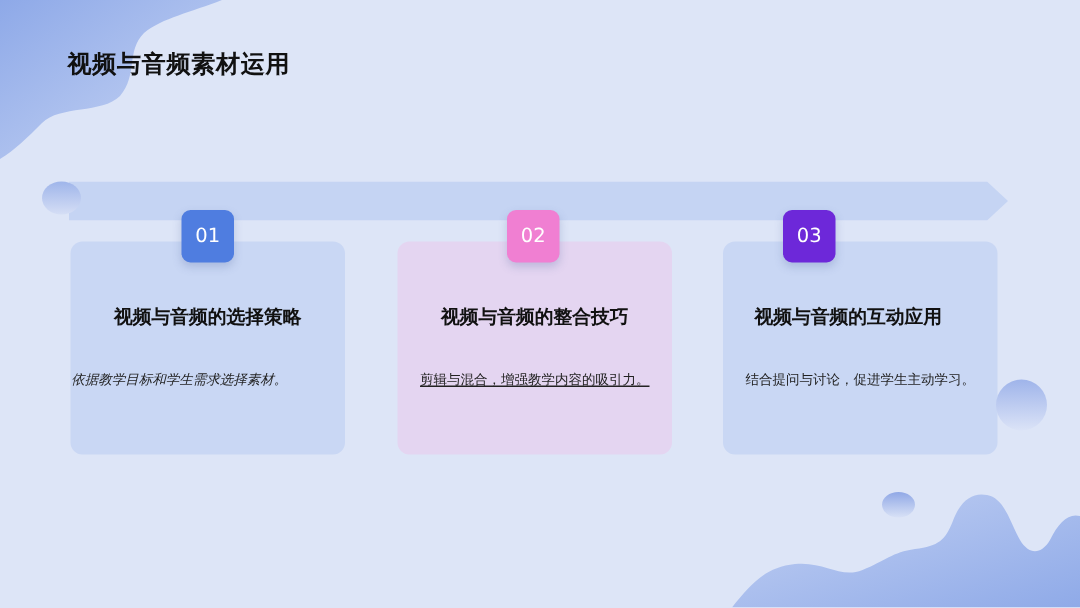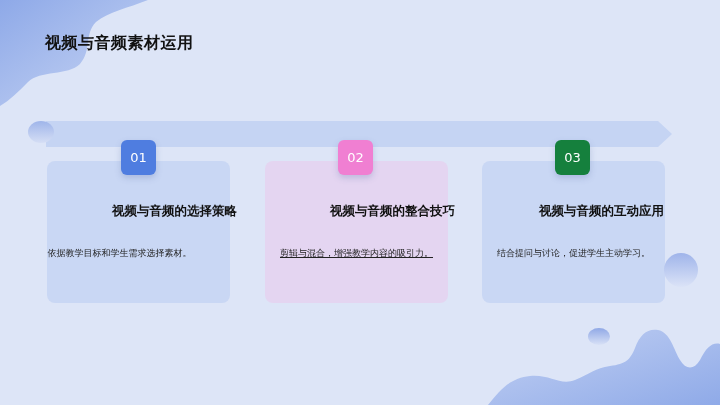--- a/index.html
+++ b/index.html
@@ -7,21 +7,21 @@
          font-family: "DejaVu Sans", "Liberation Sans", sans-serif; }
   .deco { position:absolute; }
   .title { position:absolute; left:45px; top:33px; font-size:16px; font-weight:bold; color:#111; letter-spacing:0.5px; }
   .band { position:absolute; left:46px; top:121px; width:626px; height:26px; }
   .dot-left { position:absolute; left:28px; top:121px; width:26px; height:22px; border-radius:50%;
               background:linear-gradient(180deg,#9fb5ea,#d5def5); }
   .card { position:absolute; top:161px; width:183px; height:142px; border-radius:8px; }
   .badge { position:absolute; top:140px; width:35px; height:35px; border-radius:6px; color:#fff;
            font-weight:normal; font-size:13px; display:flex; align-items:center; justify-content:center;
            box-shadow:0 3px 6px rgba(80,100,160,0.25); }
-  .card-title { position:absolute; top:203px; font-size:12.5px; font-weight:bold; color:#111; text-align:center;padding-left:36px; }
+  .card-title { position:absolute; top:203px; font-size:12.5px; font-weight:bold; color:#111; text-align:center; }
   .card-desc { position:absolute; top:247px; font-size:9px; color:#222; text-align:center; }
   .dot-right { position:absolute; left:664px; top:253px; width:34px; height:34px; border-radius:50%;
                background:linear-gradient(180deg,#9fb4ea,#dbe3f7); }
   .dot-small { position:absolute; left:588px; top:328px; width:22px; height:17px; border-radius:50%;
                background:linear-gradient(180deg,#90a8e6,#d8e1f6); }
 </style>
 </head>
 <body>
 
 <svg class="deco" style="left:0;top:0" width="160" height="110" viewBox="0 0 160 110">
@@ -47,26 +47,26 @@
 <div class="title">视频与音频素材运用</div>
 
 <svg class="band" viewBox="0 0 626 26" preserveAspectRatio="none">
   <path d="M0,0 L612,0 L626,13 L612,26 L0,26 Z" fill="#c5d4f3"></path>
 </svg>
 <div class="dot-left"></div>
 
 <div class="card" style="left:47px;background:#c9d7f4;"></div>
 <div class="badge" style="left:121px;background:#4f7de0;">01</div>
 <div class="card-title" style="left:47px;width:183px;">视频与音频的选择策略</div>
-<div class="card-desc" style="left:47px;width:145px;">依据教学目标和学生需求选择素材。</div>
+<div class="card-desc" style="left:47px;width:145px;font-style:italic;">依据教学目标和学生需求选择素材。</div>
 
 <div class="card" style="left:265px;background:#e4d5f1;"></div>
 <div class="badge" style="left:338px;background:#f07fd2;">02</div>
 <div class="card-title" style="left:265px;width:183px;">视频与音频的整合技巧</div>
 <div class="card-desc" style="left:265px;width:183px;text-decoration:underline;">剪辑与混合，增强教学内容的吸引力。</div>
 
 <div class="card" style="left:482px;background:#c9d7f4;"></div>
-<div class="badge" style="left:555px;background:#15803d;">03</div>
+<div class="badge" style="left:522px;background:#6d28d9;">03</div>
 <div class="card-title" style="left:482px;width:167px;">视频与音频的互动应用</div>
 <div class="card-desc" style="left:482px;width:183px;">结合提问与讨论，促进学生主动学习。</div>
 
 <div class="dot-right"></div>
 <div class="dot-small"></div>
 
 </body></html>

